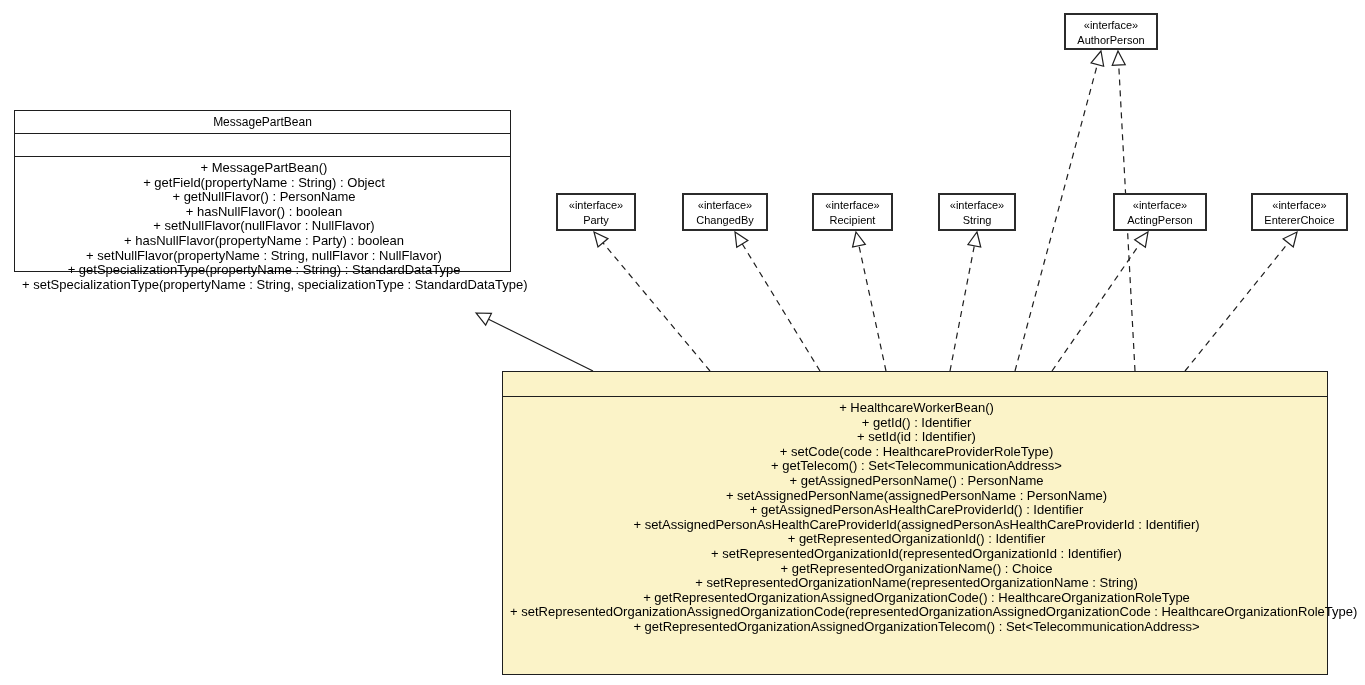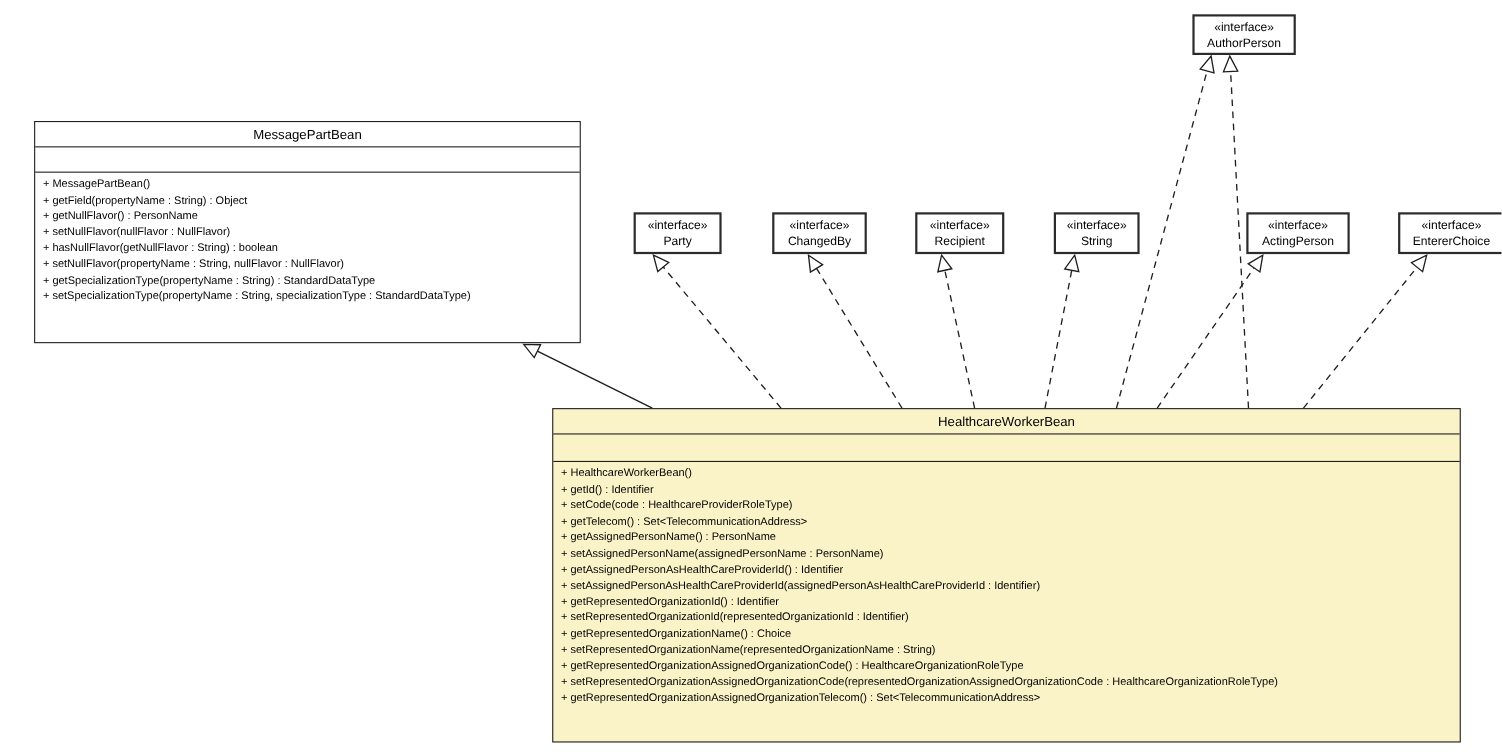--- a/index.html
+++ b/index.html
@@ -8,32 +8,32 @@
   #diagram { position:absolute; left:0; top:0; width:1365px; height:685px; }
   #edges-svg { position:absolute; left:0; top:0; width:1365px; height:685px; pointer-events:none; }
 
   .uml-box { position:absolute; box-sizing:border-box; background:#ffffff; }
 
   
   .cls { border:1px solid #1e1e1e; }
   .cls .title { text-align:center; font-size:12px; line-height:22px; height:22px;
                 border-bottom:1px solid #1e1e1e; white-space:nowrap; overflow:hidden; }
   .cls .attrs { border-bottom:1px solid #1e1e1e; }
-  .cls .methods { padding:4px 4px 0 7px; font-size:10px; }
+  .cls .methods { padding:4px 4px 0 7px; font-size:13px;text-align:center; }
   .cls .methods div { height:14.6px; line-height:14.6px; white-space:nowrap; }
 
-  #message-part-bean { left:31px; top:110px; width:497px; height:202px; }
+  #message-part-bean { left:14px; top:110px; width:497px; height:162px; }
   #message-part-bean .attrs { height:22px; }
 
   #healthcare-worker-bean { left:502px; top:371px; width:826px; height:304px; }
   #healthcare-worker-bean .attrs { height:24px; }
 
   
   .iface { border:2px solid #2b2b2b; text-align:center; font-size:11px; padding-top:3px;
-           box-sizing:border-box;margin-left:20px; }
+           box-sizing:border-box; }
   .iface .st   { display:block; line-height:15px; white-space:nowrap; }
   .iface .name { display:block; line-height:15px; white-space:nowrap; }
 
   #iface-authorperson  { left:1064px; top:13px;  width:94px; height:37px; }
   #iface-party         { left:556px;  top:193px; width:80px; height:38px; }
   #iface-changedby     { left:682px;  top:193px; width:86px; height:38px; }
   #iface-recipient     { left:812px;  top:193px; width:81px; height:38px; }
   #iface-choice        { left:938px;  top:193px; width:78px; height:38px; }
   #iface-actingperson  { left:1113px; top:193px; width:94px; height:38px; }
   #iface-entererchoice { left:1251px; top:193px; width:97px; height:38px; }
@@ -82,34 +82,35 @@
       </g>
     </svg>
 
   <div class="uml-box cls" id="message-part-bean">
     <div class="title">MessagePartBean</div>
     <div class="attrs"></div>
     <div class="methods">
         <div>+ MessagePartBean()</div>
         <div>+ getField(propertyName : String) : Object</div>
         <div>+ getNullFlavor() : PersonName</div>
+        <div>+ hasNullFlavor() : boolean</div>
         <div>+ setNullFlavor(nullFlavor : NullFlavor)</div>
-        <div>+ hasNullFlavor(getNullFlavor : String) : boolean</div>
+        <div>+ hasNullFlavor(propertyName : Party) : boolean</div>
         <div>+ setNullFlavor(propertyName : String, nullFlavor : NullFlavor)</div>
         <div>+ getSpecializationType(propertyName : String) : StandardDataType</div>
         <div>+ setSpecializationType(propertyName : String, specializationType : StandardDataType)</div>
       </div>
   </div>
 
   <div class="uml-box cls" id="healthcare-worker-bean" style="background: rgb(251, 243, 200);">
-    <div class="title">HealthcareWorkerBean</div>
     <div class="attrs"></div>
     <div class="methods">
         <div>+ HealthcareWorkerBean()</div>
         <div>+ getId() : Identifier</div>
+        <div>+ setId(id : Identifier)</div>
         <div>+ setCode(code : HealthcareProviderRoleType)</div>
         <div>+ getTelecom() : Set&lt;TelecommunicationAddress&gt;</div>
         <div>+ getAssignedPersonName() : PersonName</div>
         <div>+ setAssignedPersonName(assignedPersonName : PersonName)</div>
         <div>+ getAssignedPersonAsHealthCareProviderId() : Identifier</div>
         <div>+ setAssignedPersonAsHealthCareProviderId(assignedPersonAsHealthCareProviderId : Identifier)</div>
         <div>+ getRepresentedOrganizationId() : Identifier</div>
         <div>+ setRepresentedOrganizationId(representedOrganizationId : Identifier)</div>
         <div>+ getRepresentedOrganizationName() : Choice</div>
         <div>+ setRepresentedOrganizationName(representedOrganizationName : String)</div>

